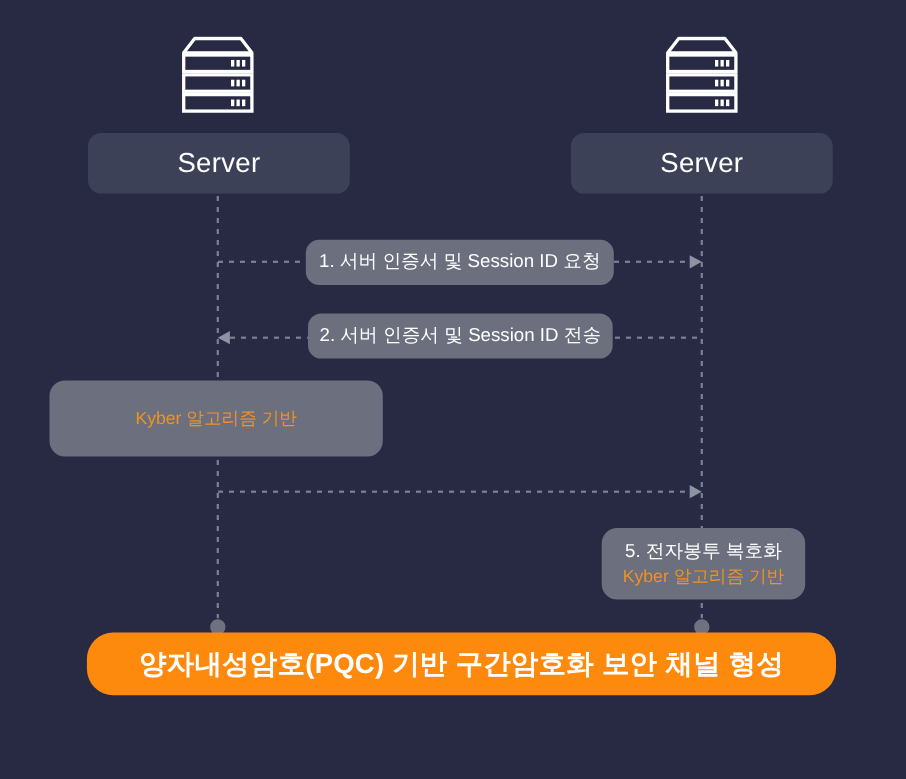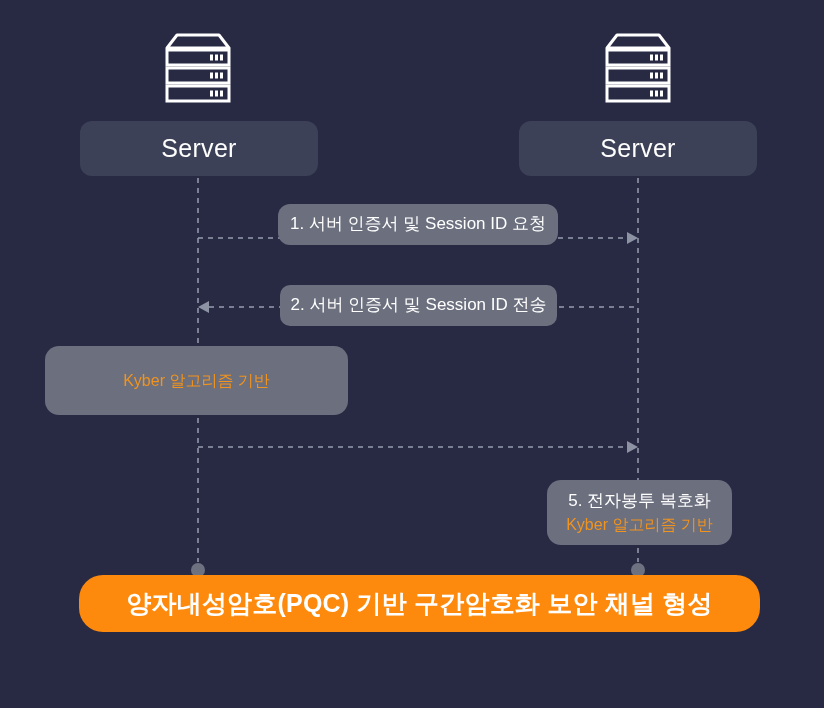--- a/index.html
+++ b/index.html
@@ -55,22 +55,22 @@
 
   .endpoint-dot{position:absolute;width:14px;height:14px;border-radius:50%;background:var(--dot);}
   .dot-left{left:191px;top:563px;}
   .dot-right{left:631px;top:563px;}
 
   .msg-box{
     position:absolute;background:var(--msg-box);border-radius:12px;
     display:flex;flex-direction:column;align-items:center;justify-content:center;
     color:var(--text);font-size:17px;font-weight:500;text-align:center;line-height:1.45;
   }
-  .msg1{left:278px;top:204px;width:280px;height:41px;}
-  .msg2{left:280px;top:285px;width:277px;height:41px;border-radius:10px;}
+  .msg1{left:278px;top:218px;width:280px;height:41px;}
+  .msg2{left:280px;top:285px;width:277px;height:41px;}
   .msg3{left:45px;top:346px;width:303px;height:69px;border-radius:14px;}
   .msg4{left:339px;top:428px;width:158px;height:39px;}
   .msg5{left:547px;top:480px;width:185px;height:65px;border-radius:14px;}
   .sublabel{color:var(--hl);font-size:16px;}
 
   .banner{
     position:absolute;left:79px;top:575px;width:681px;height:57px;border-radius:24px;
     background:var(--banner);display:flex;align-items:center;justify-content:center;
     color:var(--text);font-size:25px;font-weight:700;letter-spacing:.2px;
   }

